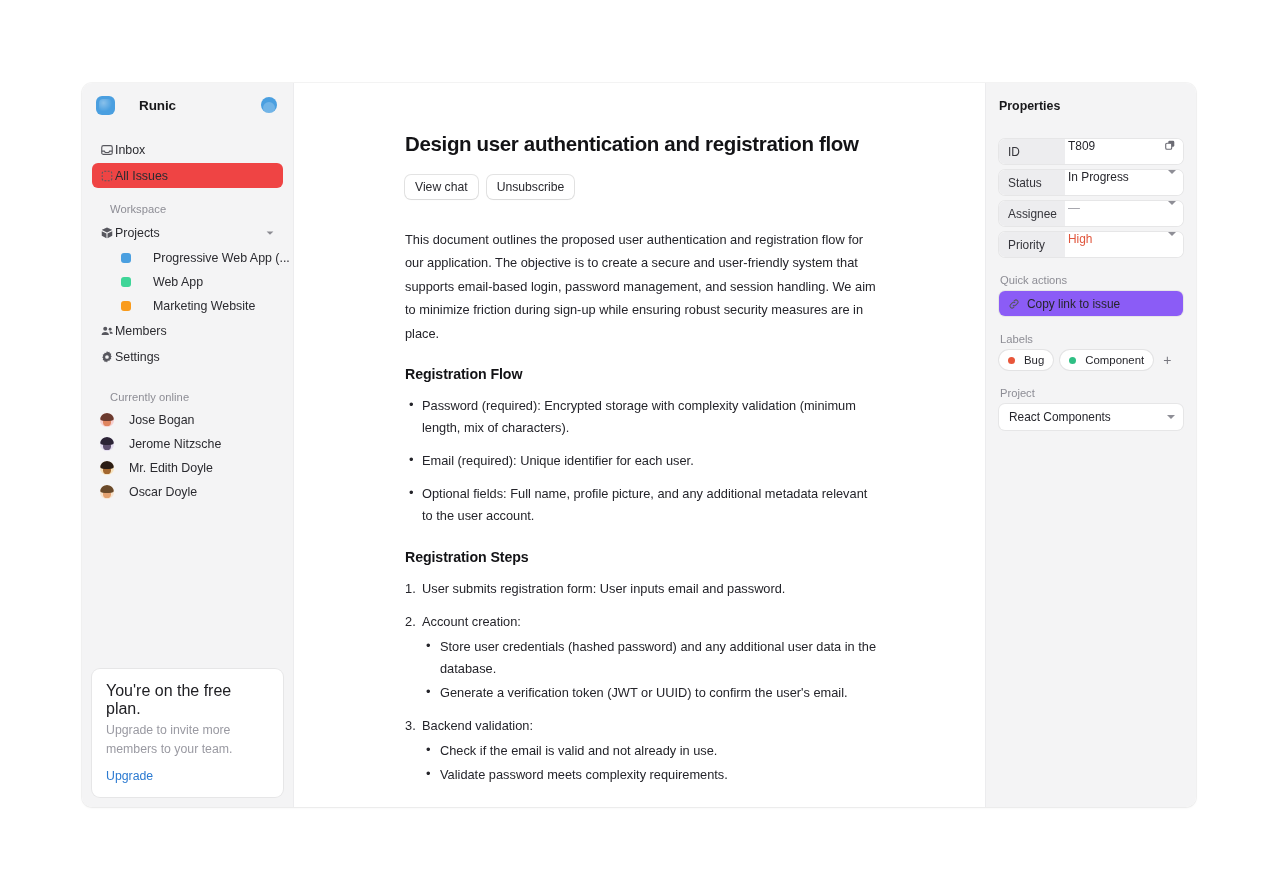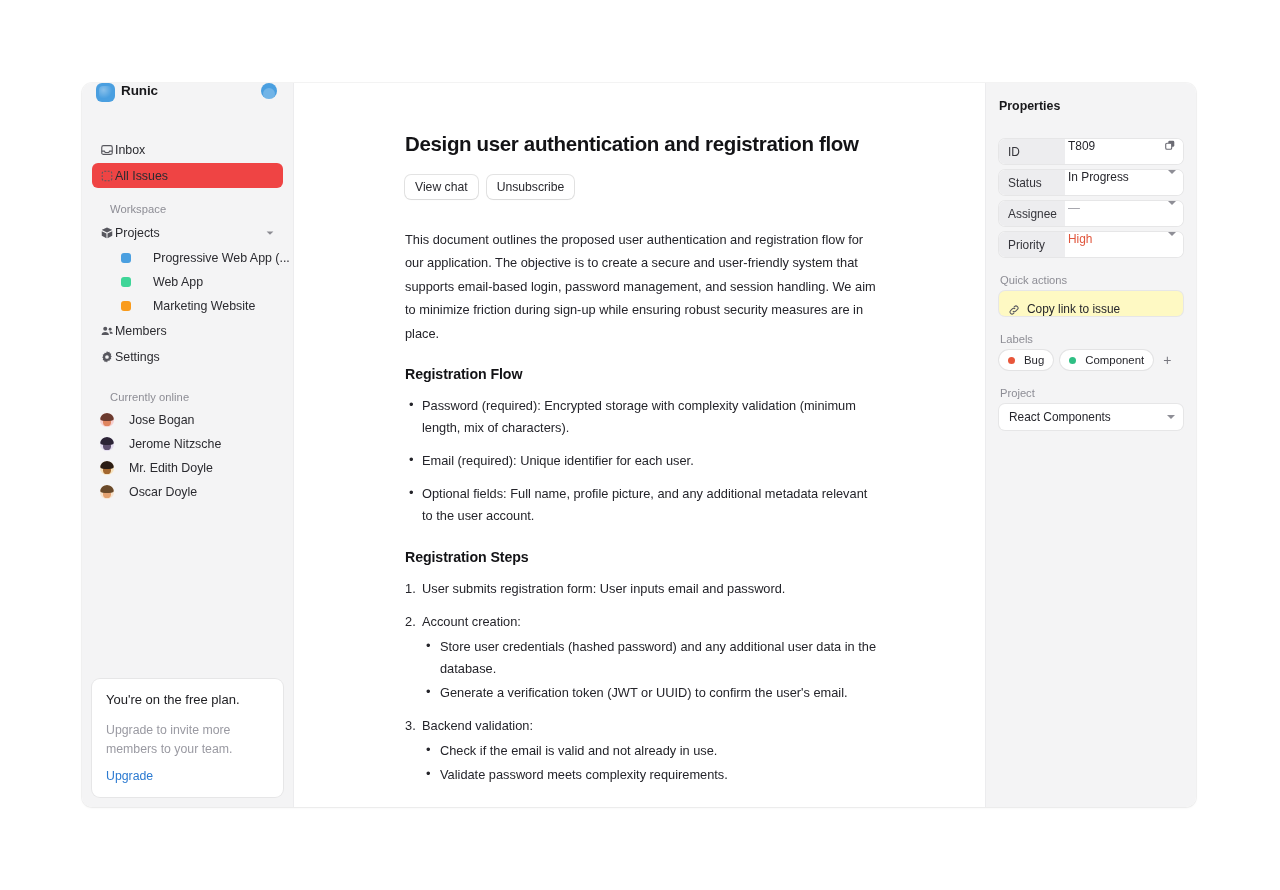--- a/index.html
+++ b/index.html
@@ -22,24 +22,24 @@
 
   
   .sidebar {
     width: 211px;
     background: #f4f4f5;
     flex: 0 0 211px;
     position: relative;
     padding: 0;
   }
   .sb-header {
-    display: flex; 
+    display: flex; align-items: center;
     height: 44px;
     padding: 0 16px 0 14px;
-    gap: 6px;
+    gap: 24px;
   }
   .brand-logo {
     width: 19px; height: 19px;
     border-radius: 6px;
     background: #4a9fe0;
     flex: 0 0 19px;
     position: relative;
   }
   .brand-logo::after {
     content:""; position:absolute; inset:3px;
@@ -122,21 +122,21 @@
   }
 
   .plan-card {
     position: absolute;
     left: 10px; right: 10px; bottom: 10px;
     background: #ffffff;
     border-radius: 8px;
     padding: 13px 14px 13px 14px;
     box-shadow: 0 0 0 1px rgba(0,0,0,0.055);
   }
-  .plan-title { font-size: 13px; color: #202024; margin-bottom: 14px; }
+  .plan-title { font-size: 16px; color: #202024; margin-bottom: 3px; }
   .plan-sub { font-size: 12.3px; color: #9a9aa2; line-height: 1.6; }
   .plan-link { font-size: 12.3px; color: #2b7ad1; margin-top: 9px; display:inline-block; cursor:pointer; }
 
   
   .main {
     flex: 1 1 auto;
     background: #ffffff;
     overflow: hidden;
     position: relative;
     border-left: 1px solid #ececee;
@@ -231,23 +231,23 @@
     border-left: 4px solid transparent;
     border-right: 4px solid transparent;
     border-top: 4.5px solid #8e8e96;
     margin-left: auto;
   }
   .copy-ic { width: 12px; height: 12px; color: #6b6b73; margin-left:auto; }
   .copy-ic svg { display:block; width:12px; height:12px; }
 
   .grp-label { font-size: 11.2px; color: #8d8d95; margin: 17px 0 5px 1px; }
   .qa-btn {
-    height: 25px; border-radius: 6px; background: #fef9c3;
+    height: 25px; border-radius: 6px; background: #8b5cf6;
     box-shadow: 0 0 0 1px rgba(0,0,0,0.055);
-    display: flex; align-items: flex-end; gap: 7px;
+    display: flex; align-items: center; gap: 7px;
     padding: 0 9px; font-size: 11.9px; color: #26262c;
     cursor: default;
   }
   .qa-btn svg { display:block; width:12px; height:12px; color:#56565e; }
 
   .chips { display: flex; align-items: center; gap: 7px; }
   .chip {
     height: 20px; border-radius: 10px; background: #fff;
     box-shadow: 0 0 0 1px rgba(0,0,0,0.065);
     display: flex; align-items: center; gap: 9px;

